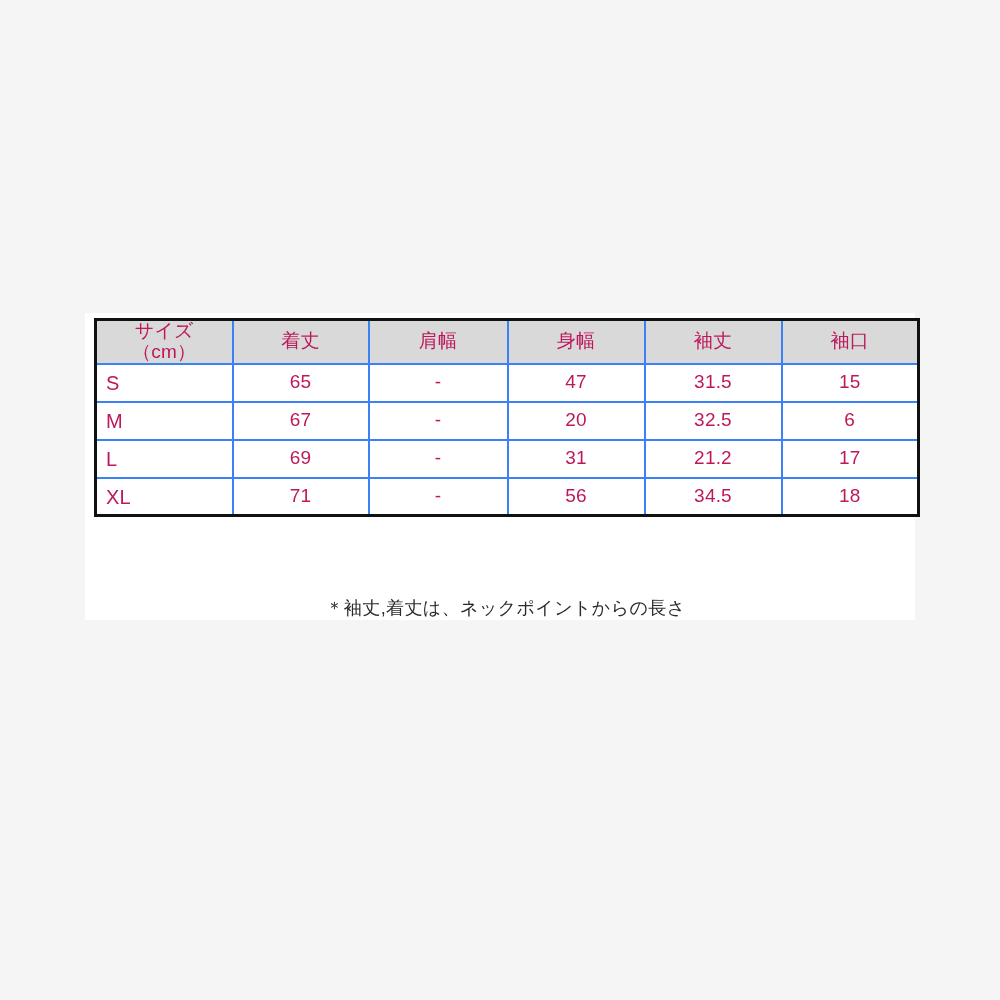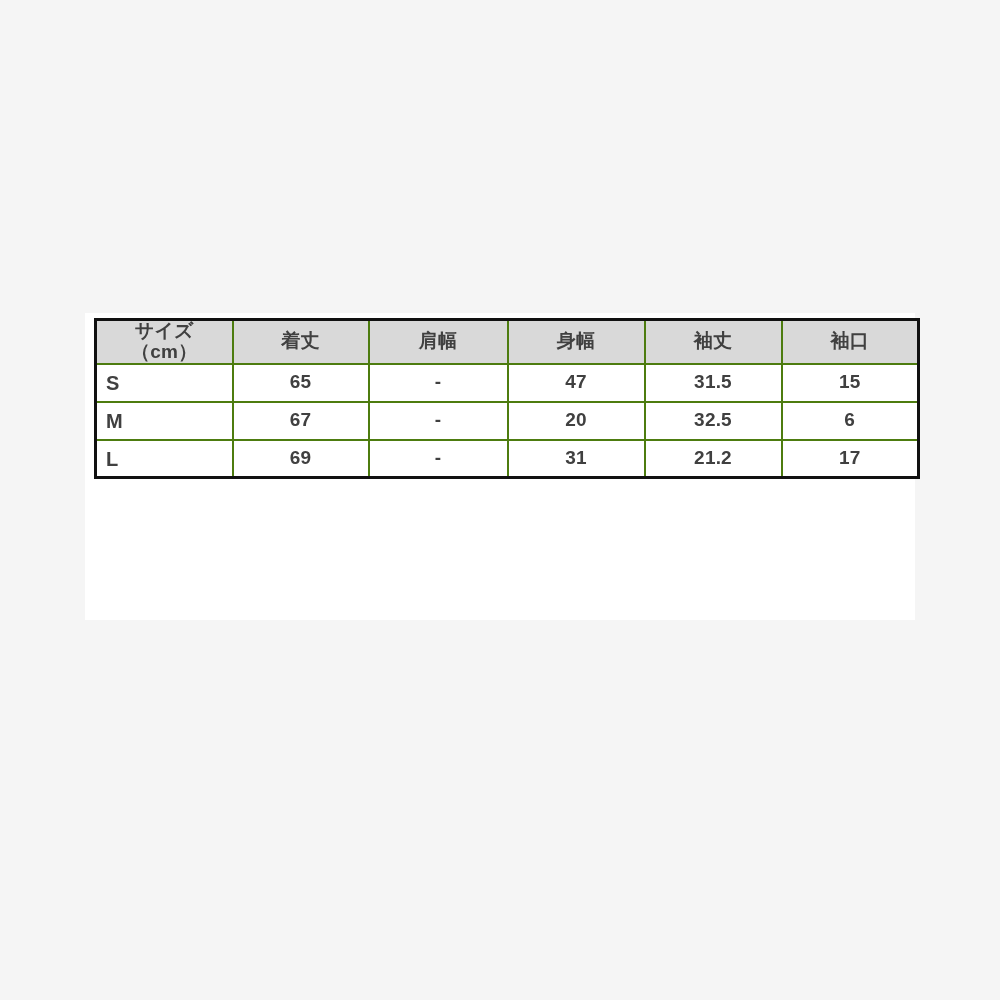--- a/index.html
+++ b/index.html
@@ -42,26 +42,26 @@
 
   table.size-table col.c-size   { width: 137px; }
   table.size-table col.c-body   { width: 136px; }
   table.size-table col.c-shldr  { width: 139px; }
   table.size-table col.c-chest  { width: 137px; }
   table.size-table col.c-sleeve { width: 137px; }
   table.size-table col.c-cuff   { width: 137px; }
 
   table.size-table th,
   table.size-table td {
-    border: 2px solid #4d7c0f;
+    border: 2px solid #3b82f6;
     height: 38px;
     padding: 0 6px;
     font-size: 19px;
-    font-weight: bold;
-    color: #404040;
+    font-weight: normal;
+    color: #be185d;
     text-align: center;
     vertical-align: middle;
     letter-spacing: 0.2px;
     box-sizing: border-box;
     line-height: 1.1;
   }
 
   table.size-table thead th {
     background: #d9d9d9;
     height: 40px;
@@ -130,18 +130,27 @@
           <td>6</td>
         </tr>
         <tr>
           <td class="size-label">L</td>
           <td>69</td>
           <td>-</td>
           <td>31</td>
           <td>21.2</td>
           <td>17</td>
         </tr>
+        <tr>
+          <td class="size-label">XL</td>
+          <td>71</td>
+          <td>-</td>
+          <td>56</td>
+          <td>34.5</td>
+          <td>18</td>
+        </tr>
       </tbody>
     </table>
   </div>
 
+  <div id="size-note">＊袖丈,着丈は、ネックポイントからの長さ</div>
 
 </div>
 
 </body></html>

